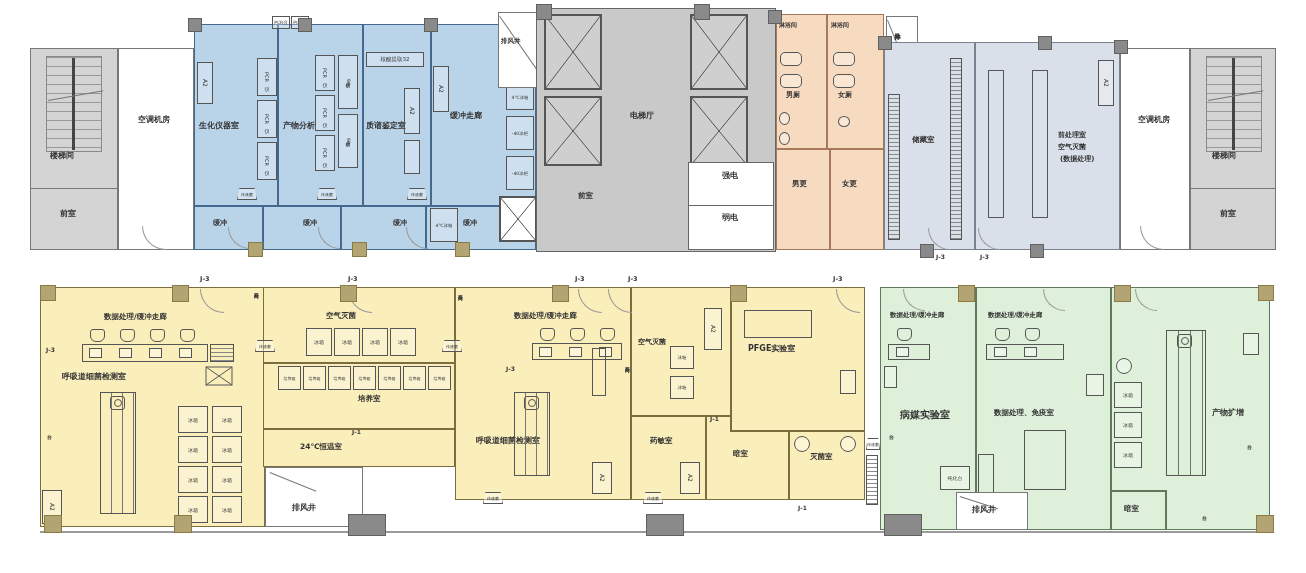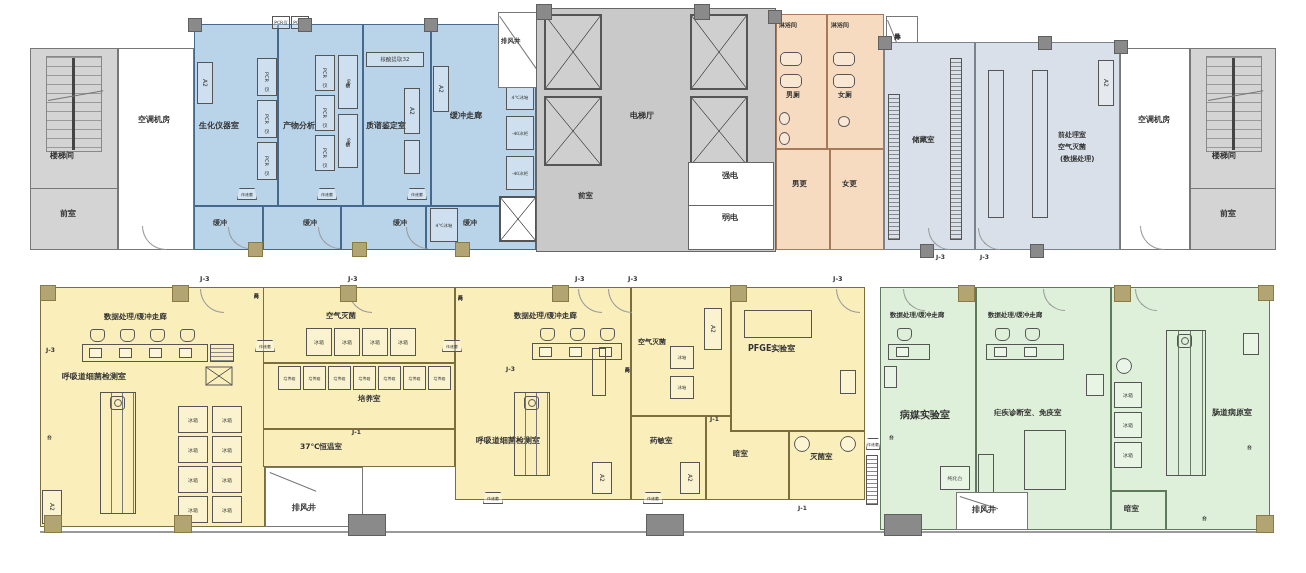--- a/index.html
+++ b/index.html
@@ -229,21 +229,21 @@
   <div class="box" style="left:278px;top:366px;width:23px;height:24px;font-size:4px">培养箱</div>
   <div class="box" style="left:303px;top:366px;width:23px;height:24px;font-size:4px">培养箱</div>
   <div class="box" style="left:328px;top:366px;width:23px;height:24px;font-size:4px">培养箱</div>
   <div class="box" style="left:353px;top:366px;width:23px;height:24px;font-size:4px">培养箱</div>
   <div class="box" style="left:378px;top:366px;width:23px;height:24px;font-size:4px">培养箱</div>
   <div class="box" style="left:403px;top:366px;width:23px;height:24px;font-size:4px">培养箱</div>
   <div class="box" style="left:428px;top:366px;width:23px;height:24px;font-size:4px">培养箱</div>
   <div class="l" style="left:358px;top:395px;font-size:7.5px">培养室</div>
   <div class="l" style="left:352px;top:429px;font-size:6px">J-1</div>
   <div class="w wy" style="left:263px;top:428px;width:192px;height:1.5px"></div>
-  <div class="l" style="left:300px;top:443px;font-size:7.5px">37℃恒温室</div>
+  <div class="l" style="left:300px;top:443px;font-size:7.5px">24℃恒温室</div>
   <div class="trap" style="left:255px;top:340px;font-size:4px">传递窗</div>
   <div class="trap" style="left:442px;top:340px;font-size:4px">传递窗</div>
   <div class="trap" style="left:266px;top:468px;font-size:4px">传递窗</div>
 
   <div class="r white" style="left:265px;top:467px;width:98px;height:60px"></div>
   <div class="slant" style="left:270px;top:472px;width:50px;transform:rotate(22deg)"></div>
   <div class="l" style="left:292px;top:504px;font-size:8px">排风井</div>
 
   <div class="l" style="left:514px;top:312px;font-size:7.5px">数据处理/缓冲走廊</div>
   <div class="chair" style="left:540px;top:328px"></div>
@@ -299,30 +299,30 @@
   <div class="l" style="left:900px;top:409px;font-size:10px">病媒实验室</div>
   <div class="l v" style="left:888px;top:430px;font-size:5px">台</div>
   <div class="box" style="left:940px;top:466px;width:30px;height:24px;font-size:5px">纯化台</div>
   <div class="bench" style="left:978px;top:454px;width:16px;height:46px"></div>
   <div class="l" style="left:988px;top:312px;font-size:6.5px">数据处理/缓冲走廊</div>
   <div class="chair" style="left:995px;top:328px"></div>
   <div class="chair" style="left:1025px;top:328px"></div>
   <div class="desk" style="left:986px;top:344px;width:78px;height:16px"></div>
   <div class="mon" style="left:994px;top:347px"></div>
   <div class="mon" style="left:1024px;top:347px"></div>
-  <div class="l" style="left:994px;top:409px;font-size:7.5px">疟疾诊断室、免疫室</div>
+  <div class="l" style="left:994px;top:409px;font-size:7.5px">数据处理、免疫室</div>
   <div class="bench" style="left:1024px;top:430px;width:42px;height:60px"></div>
   <div class="box" style="left:1086px;top:374px;width:18px;height:22px"></div>
   <div class="circ" style="left:1116px;top:358px;width:16px;height:16px"></div>
   <div class="box" style="left:1114px;top:382px;width:28px;height:26px;font-size:5px">冰箱</div>
   <div class="box" style="left:1114px;top:412px;width:28px;height:26px;font-size:5px">冰箱</div>
   <div class="box" style="left:1114px;top:442px;width:28px;height:26px;font-size:5px">冰箱</div>
   <div class="bench" style="left:1166px;top:330px;width:40px;height:146px;background:repeating-linear-gradient(90deg,transparent 0 11px,#6a7a68 11px 12px)"></div>
   <div class="scope" style="left:1177px;top:334px;width:15px;height:14px"></div>
-  <div class="l" style="left:1212px;top:409px;font-size:8px">肠道病原室</div>
+  <div class="l" style="left:1212px;top:409px;font-size:8px">产物扩增</div>
   <div class="w wg" style="left:1110px;top:490px;width:55px;height:1.5px"></div>
   <div class="w wg" style="left:1165px;top:490px;width:1.5px;height:40px"></div>
   <div class="l" style="left:1124px;top:505px;font-size:7.5px">暗室</div>
   <div class="box" style="left:1243px;top:333px;width:16px;height:22px"></div>
   <div class="l v" style="left:1246px;top:440px;font-size:5px">台</div>
   <div class="l" style="left:1202px;top:516px;font-size:5px">台</div>
   <div class="arc" style="left:903px;top:289px;width:22px;height:22px"></div>
   <div class="arc" style="left:1043px;top:289px;width:22px;height:22px"></div>
   <div class="arc" style="left:1135px;top:289px;width:22px;height:22px"></div>
 

